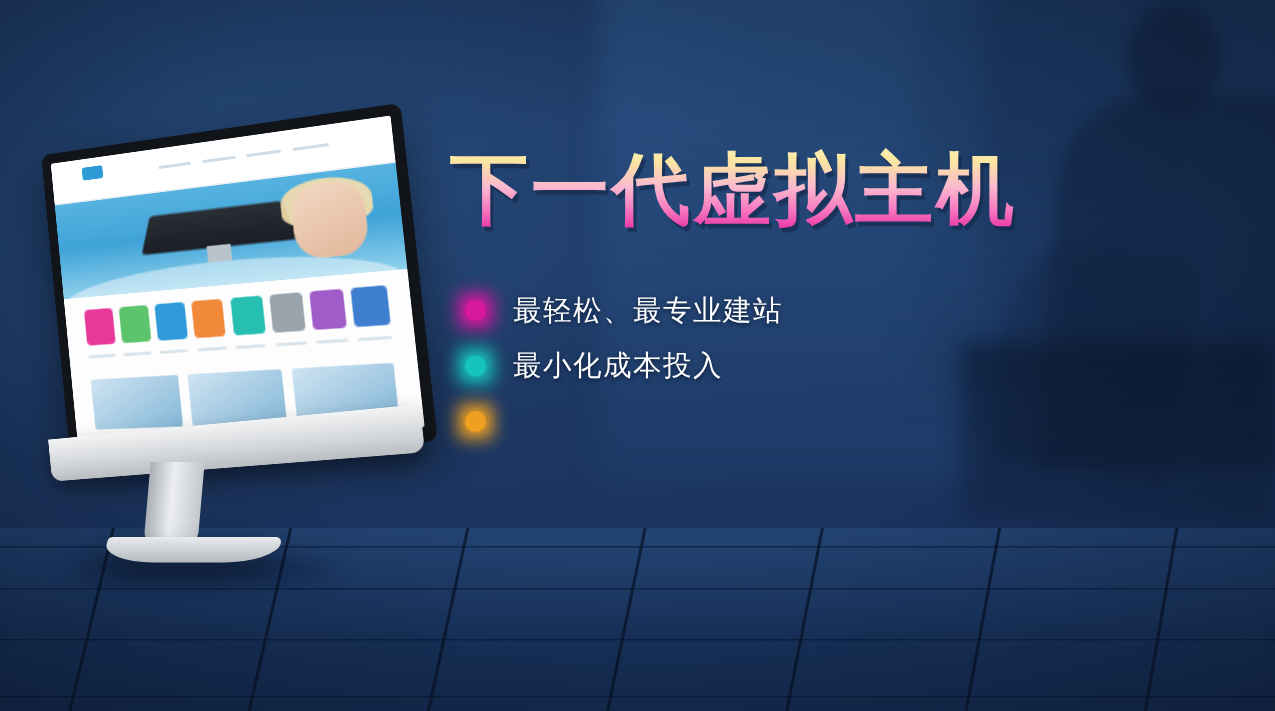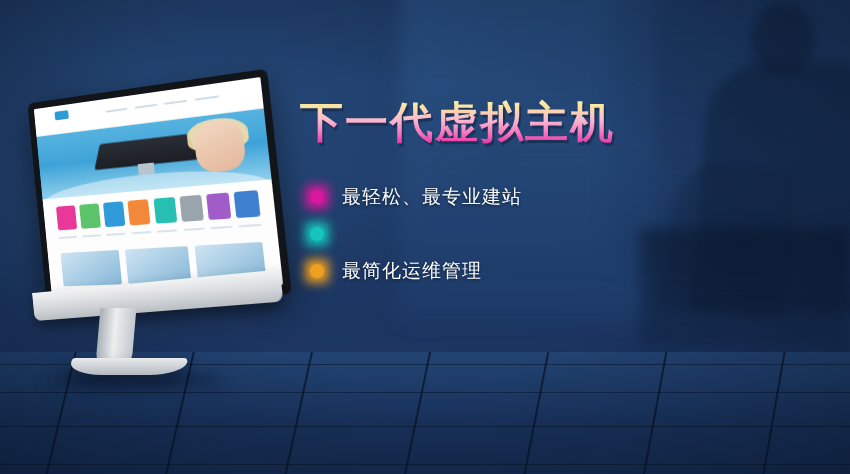--- a/index.html
+++ b/index.html
@@ -83,21 +83,21 @@
   .mon-base{position:absolute;left:62px;top:272px;width:116px;height:17px;
     background:linear-gradient(180deg,#e9ebed,#b4babf);
     border-radius:4px 6px 40% 40%/4px 6px 100% 100%;transform:skewX(-16deg);
     box-shadow:0 8px 16px rgba(0,0,0,.3);}
   .mon-shadow{position:absolute;left:36px;top:286px;width:180px;height:16px;border-radius:50%;
     background:rgba(6,16,34,.4);filter:blur(7px);}
 
   
   .copy{position:absolute;left:300px;top:98px;width:420px;}
   .headline{
-    font-size:43px;font-weight:700;letter-spacing:2px;line-height:1.12;margin:0;
+    font-size:52px;font-weight:700;letter-spacing:2px;line-height:1.12;margin:0;
     background:linear-gradient(180deg,#fdf0b4 0%,#fbe6a0 16%,#fbb9cf 46%,#f779c0 72%,#e6249e 100%);
     -webkit-background-clip:text;background-clip:text;color:transparent;
     -webkit-text-fill-color:transparent;
     filter:drop-shadow(2px 3px 0 rgba(20,40,74,.65));
     white-space:nowrap;
   }
   .subhead{margin:12px 0 0 8px;font-size:23px;font-weight:700;font-style:italic;color:#ffffff;
     letter-spacing:6px;white-space:nowrap;
     font-family:"Liberation Serif","DejaVu Serif",serif;
     text-shadow:1px 2px 3px rgba(8,20,40,.7);}
@@ -200,24 +200,24 @@
             <span class="dot-glow" style="background:#d8189e"></span>
             <span class="dot" style="background:#d8189e;box-shadow:0 0 7px #d8189e"></span>
           </span>
           <span class="bullet-label">最轻松、最专业建站</span>
         </li>
         <li class="bullet">
           <span class="dot-wrap">
             <span class="dot-glow" style="background:#17c4bc"></span>
             <span class="dot" style="background:#17c4bc;box-shadow:0 0 7px #17c4bc"></span>
           </span>
+          <span class="bullet-label">最小化成本投入</span>
         </li>
         <li class="bullet">
           <span class="dot-wrap">
             <span class="dot-glow" style="background:#f0a020"></span>
             <span class="dot" style="background:#f0a020;box-shadow:0 0 7px #f0a020"></span>
           </span>
-          <span class="bullet-label">最简化运维管理</span>
         </li>
       </ul>
   </div>
 
 </div>
 
 </body></html>

